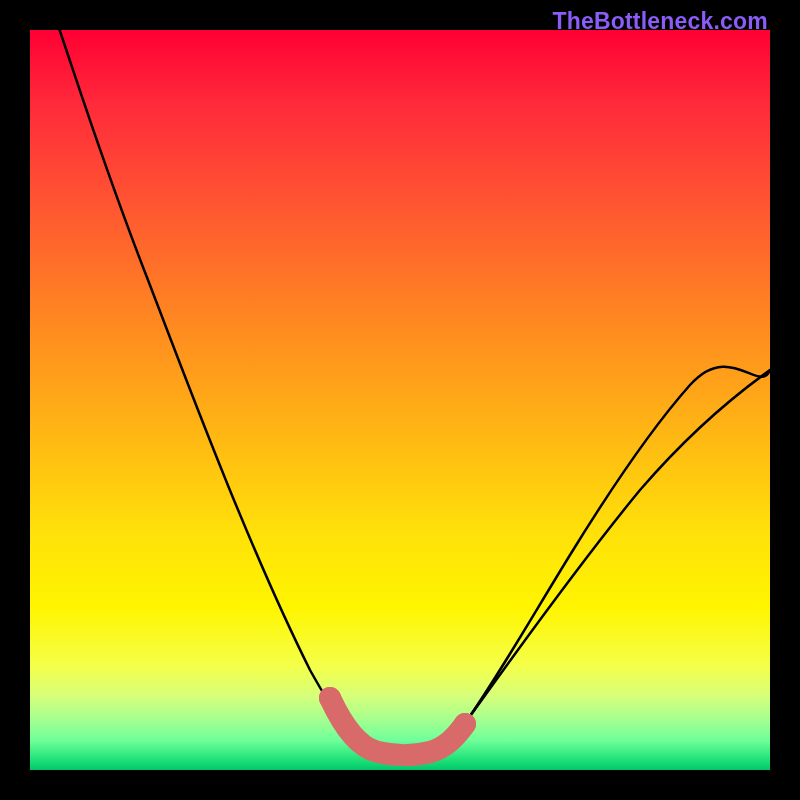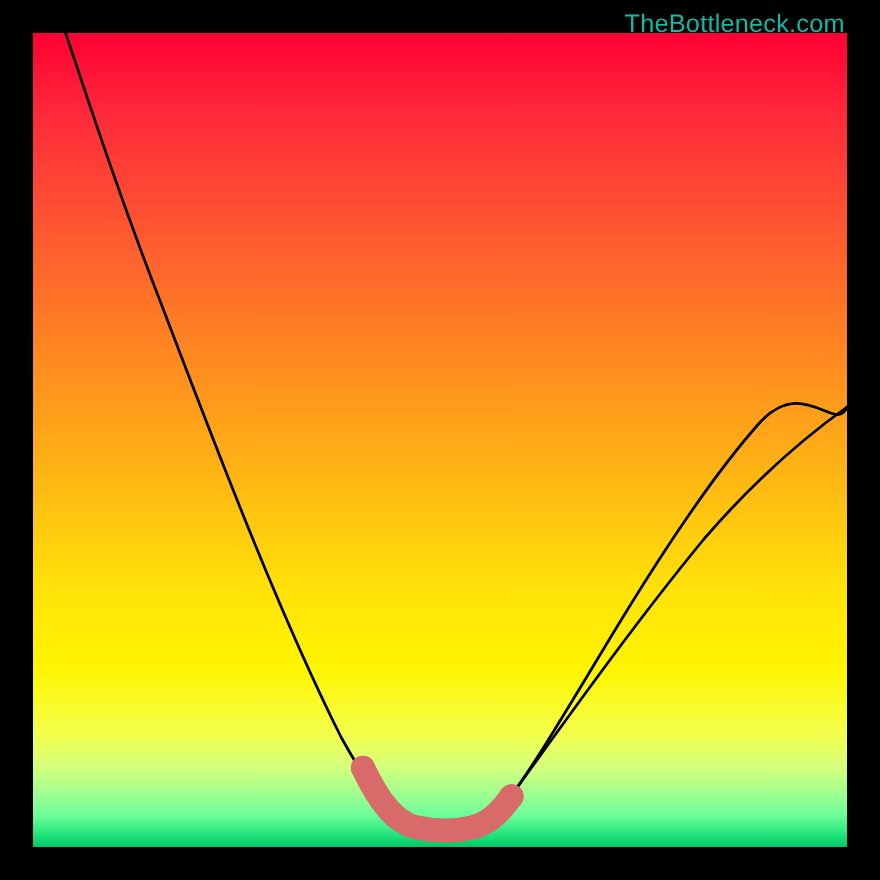--- a/index.html
+++ b/index.html
@@ -38,23 +38,23 @@
       #a8ff8e 93%,
       #6fff9a 96%,
       #22e37a 98.5%,
       #00c86a 100%
     );
   }
   .watermark {
     position: absolute;
     top: 8px;
     right: 32px;
-    color: #14b8a6;
+    color: #8b5cf6;
     font-size: 23px;
-    font-weight: 400;
+    font-weight: 700;
     letter-spacing: 0.2px;
     user-select: none;
   }
   svg.curve {
     position: absolute;
     left: 0;
     top: 0;
     width: 740px;
     height: 740px;
     overflow: visible;

